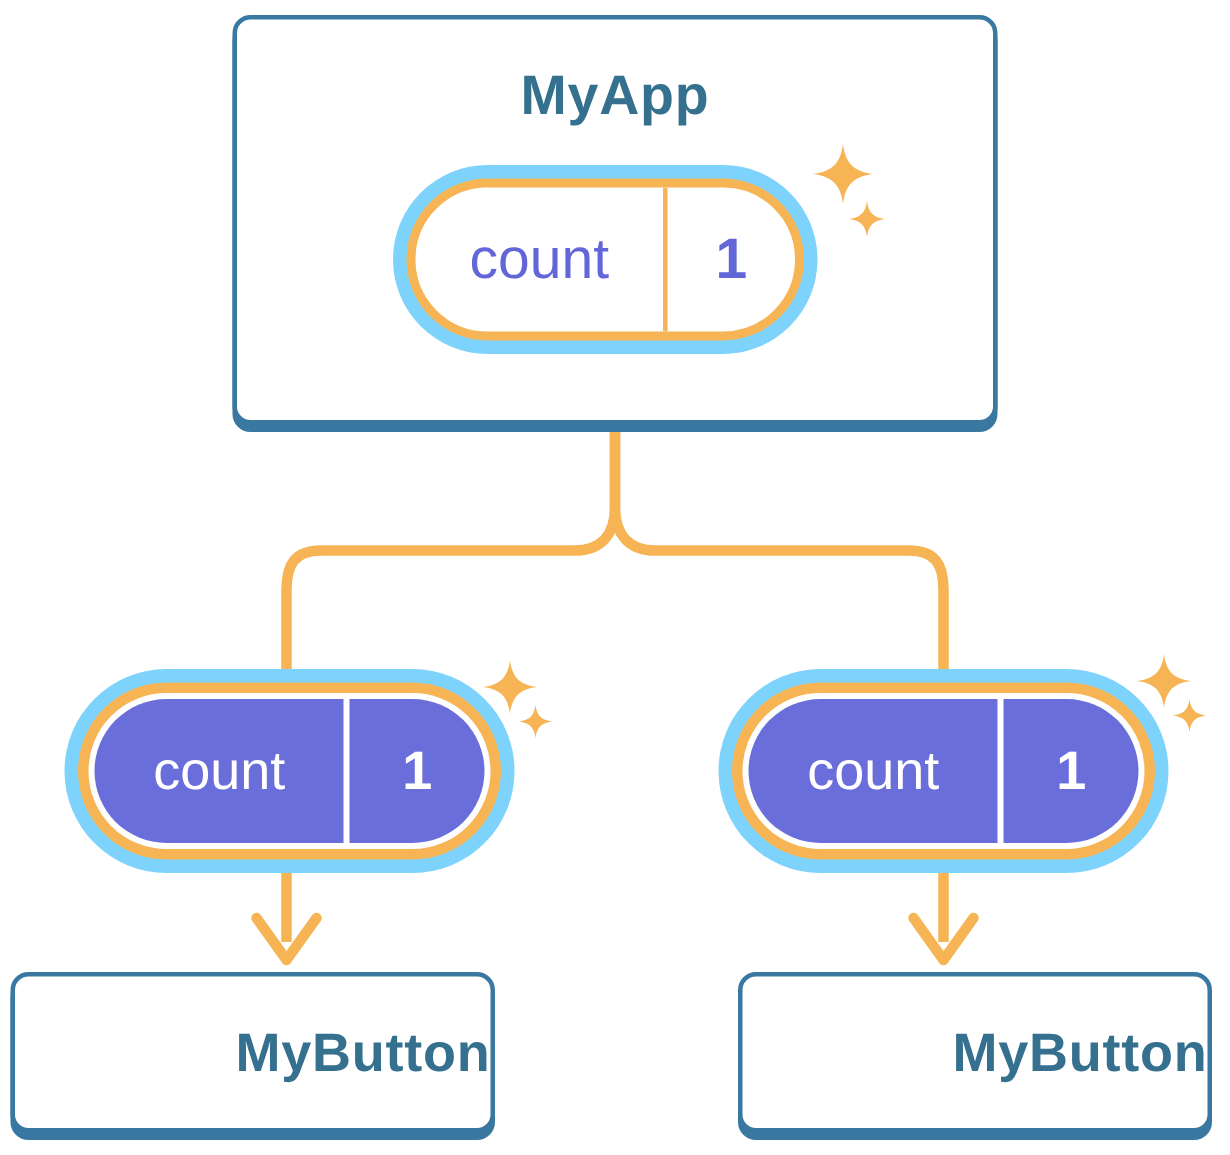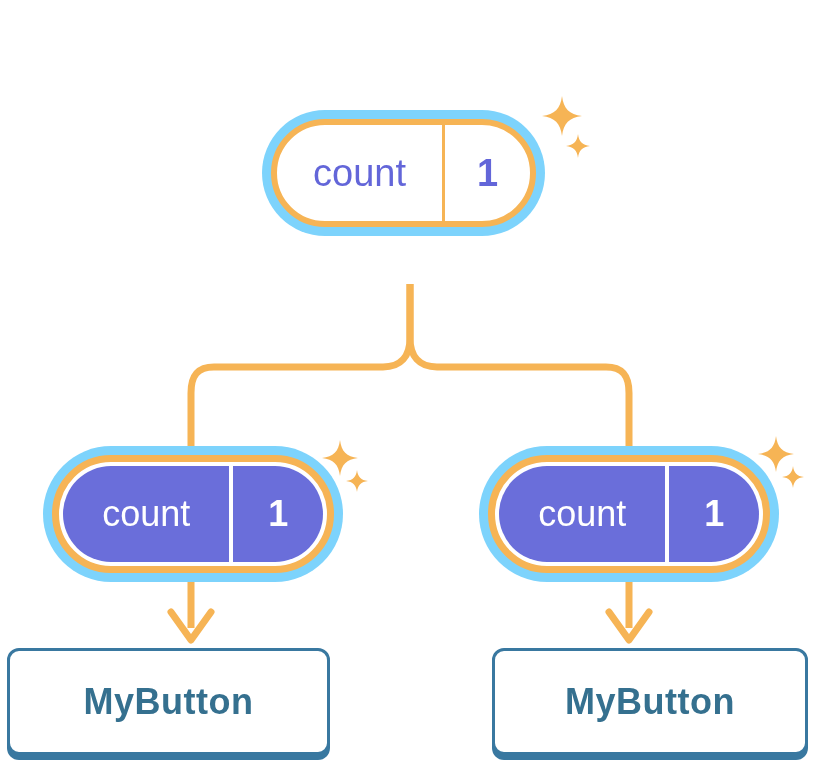--- a/index.html
+++ b/index.html
@@ -15,21 +15,21 @@
     position:absolute;background:#ffffff;
     border:3px solid #3978A0;border-radius:12px;
     box-shadow:0 5px 0 0 #3978A0;
     z-index:2;box-sizing:border-box;
   }
   .card-root{left:155px;top:10px;width:510px;height:273px;}
   .card-title{
     text-align:center;margin-top:30px;
     font-size:37px;font-weight:bold;color:#35708F;letter-spacing:0.5px;
   }
-  .card-leaf{display:flex;align-items:center;justify-content:center;}
+  .card-leaf{display:flex;align-items:center;justify-content:flex-end;}
   .card-leaf .card-title{margin-top:0;font-size:36px;}
   .card-leaf-1{left:7px;top:648px;width:323px;height:107px;}
   .card-leaf-2{left:492px;top:648px;width:316px;height:107px;}
 
   
   .pill{position:absolute;z-index:3;border-radius:999px;background:#7dd3fc;padding:9px;box-sizing:border-box;}
   .pill-top{left:262px;top:110px;}
   .pill-top .pill-ring{
     border:6px solid #F6B455;border-radius:999px;background:#ffffff;
     width:265px;height:108px;display:flex;overflow:hidden;box-sizing:border-box;
@@ -66,20 +66,23 @@
 
       <path d="M410,284 L410,338 C410,356 401,367 383,367 L214,367 C197,367 191,376 191,393 L191,628"></path>
 
       <path d="M410,284 L410,338 C410,356 419,367 437,367 L606,367 C623,367 629,376 629,393 L629,628"></path>
 
       <path d="M171,612 L191,640 L211,612" stroke-linecap="round" stroke-linejoin="round"></path>
       <path d="M609,612 L629,640 L649,612" stroke-linecap="round" stroke-linejoin="round"></path>
     </g>
   </svg>
 
+  <div class="card card-root">
+    <div class="card-title">MyApp</div>
+  </div>
 
   <div class="pill pill-top">
     <div class="pill-ring">
       <div class="seg seg-name">count</div>
       <div class="seg seg-value">1</div>
     </div>
   </div>
 
   <div class="sparkle" style="left:542px;top:96px;">
     <svg width="40" height="40" viewBox="0 0 100 100">

